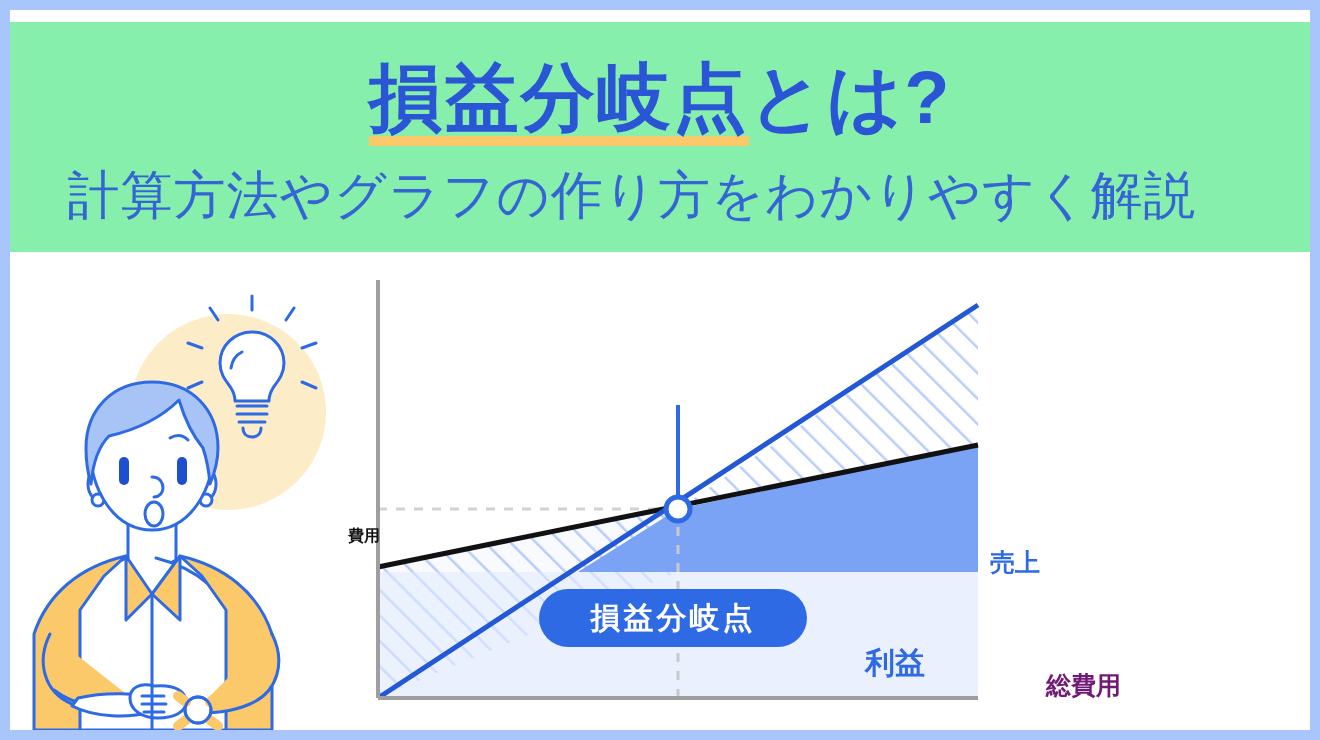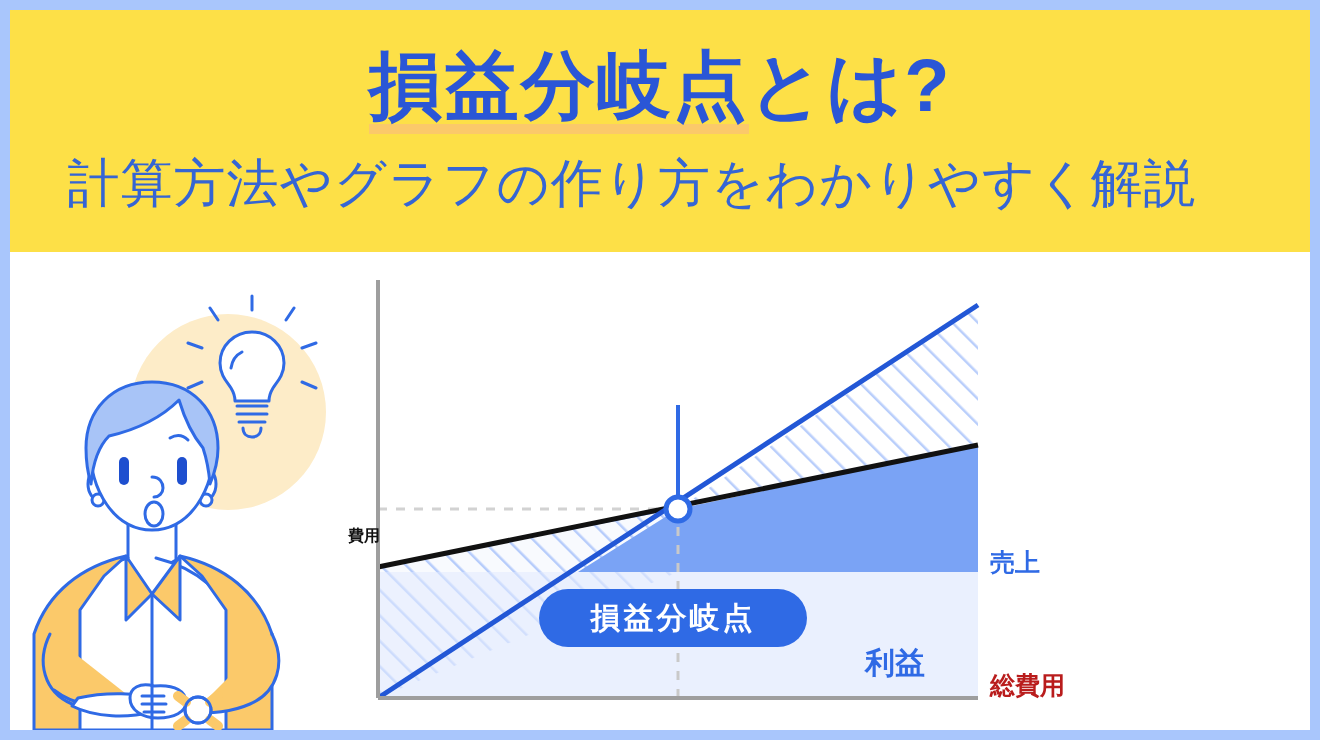--- a/index.html
+++ b/index.html
@@ -18,22 +18,22 @@
   }
   .inner{
     position:absolute;left:10px;top:10px;
     width:1300px;height:720px;
     background:#ffffff;
     overflow:hidden;
   }
 
   
   .header{
-    position:absolute;left:0;top:0;width:1300px;height:242px;
-    background:#fde047;
+    position:absolute;left:0;top:12px;width:1300px;height:242px;
+    background:#86efac;
   }
   .title-wrap{
     position:absolute;left:0;top:30px;width:1300px;
     text-align:center;
   }
   .title{
     display:inline-block;
     font-size:74px;line-height:92px;
     font-weight:bold;
     color:#2a56d6;
@@ -90,21 +90,21 @@
     font-weight:bold;
     letter-spacing:3px;
     display:flex;align-items:center;justify-content:center;
     box-sizing:border-box;
   }
 
   
   .lbl{position:absolute;font-weight:bold;white-space:nowrap;}
   .lbl-axis-y{left:338px;top:274px;font-size:16px;color:#111111;}
   .lbl-uriage{left:980px;top:286px;font-size:25px;color:#2f6ae5;margin-top:8px;}
-  .lbl-sohiyou{left:980px;top:417px;font-size:25px;color:#b91c1c;}
+  .lbl-sohiyou{left:1036px;top:417px;font-size:25px;color:#701a75;}
   .lbl-rieki{left:855px;top:391px;font-size:30px;color:#2f6ae5;}
 </style>
 </head>
 <body>
 
 <div id="root">
   <div class="frame"></div>
 
   <div class="inner">
 

